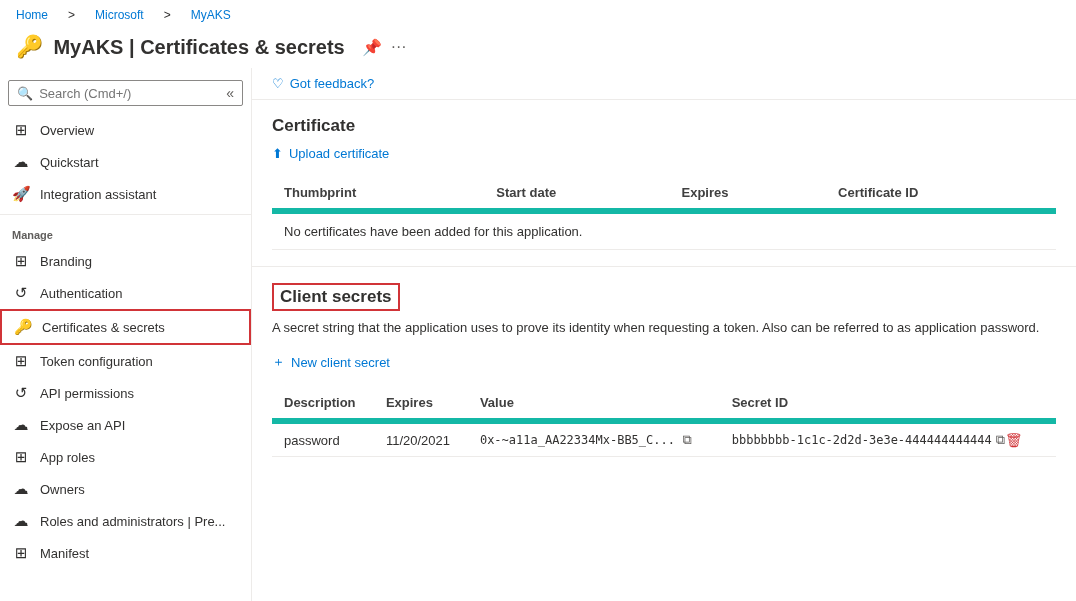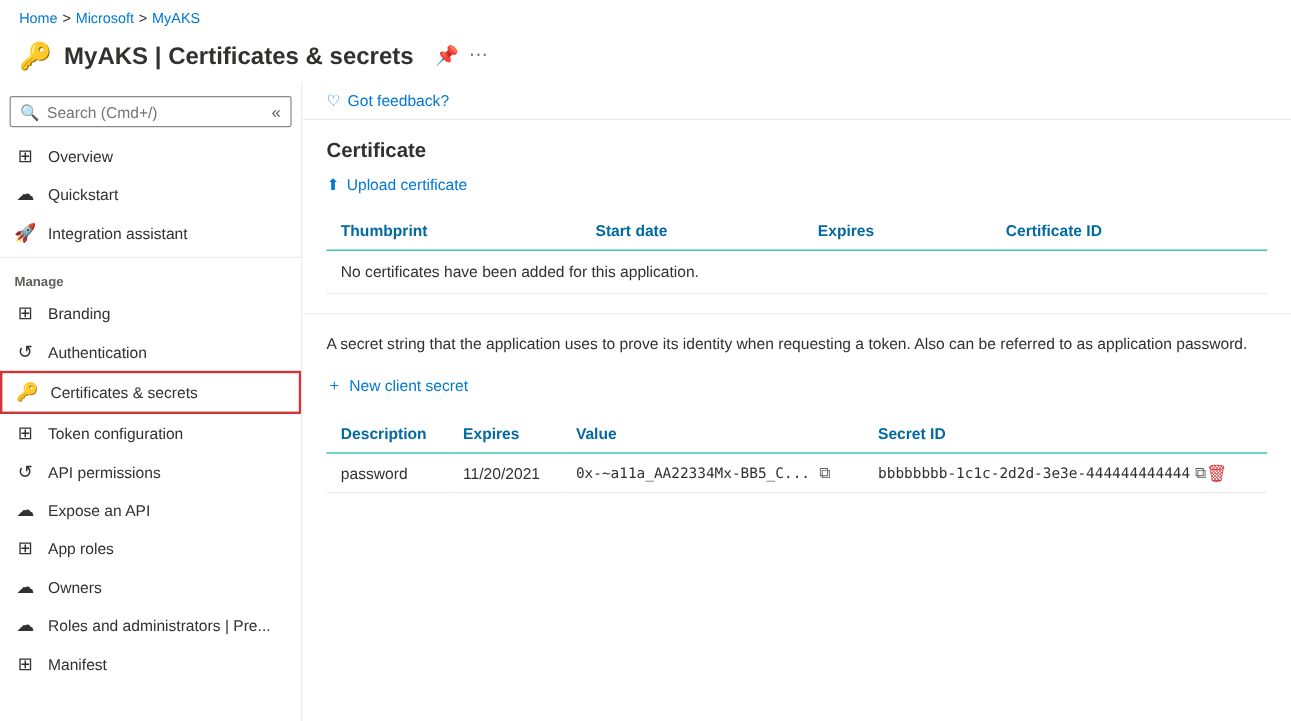--- a/index.html
+++ b/index.html
@@ -1,19 +1,19 @@
 <!DOCTYPE html>
 <html><head>
   <meta charset="utf-8">
   <style>
     * { box-sizing: border-box; margin: 0; padding: 0; }
     body { font-family: 'Segoe UI', Arial, sans-serif; font-size: 13px; color: #323130; background: #fff; display: flex; flex-direction: column; height: 601px; overflow: hidden; }
 
     
-    .breadcrumb { padding: 8px 16px; font-size: 12px; color: #0078d4; display: flex; align-items: center; gap: 4px; border-bottom: none; }
+    .breadcrumb { padding: 8px 16px; font-size: 12px; color: #0078d4; display: flex; align-items: center; gap: 20px; border-bottom: none; }
     .breadcrumb span { color: #323130; }
     .breadcrumb a { color: #0078d4; text-decoration: none; cursor: pointer; }
 
     
     .page-header { padding: 4px 16px 8px 16px; display: flex; align-items: center; gap: 10px; }
     .page-header .icon-key { font-size: 22px; }
     .page-header h1 { font-size: 20px; font-weight: 600; color: #323130; }
     .page-header .header-actions { display: flex; gap: 8px; margin-left: 8px; }
     .page-header .header-actions span { color: #605e5c; cursor: pointer; font-size: 16px; }
 
@@ -38,21 +38,21 @@
 
     .feedback-bar { padding: 8px 20px; display: flex; align-items: center; gap: 6px; border-bottom: 1px solid #edebe9; color: #0078d4; font-size: 13px; cursor: pointer; }
 
     .content-section { padding: 16px 20px; }
     .content-section h2 { font-size: 17px; font-weight: 600; margin-bottom: 6px; }
     .content-section .section-desc { font-size: 13px; color: #323130; margin-bottom: 12px; line-height: 1.4; }
 
     .upload-btn { display: flex; align-items: center; gap: 6px; color: #0078d4; cursor: pointer; font-size: 13px; margin-bottom: 12px; padding: 4px 0; }
 
     .data-table { width: 100%; border-collapse: collapse; font-size: 13px; }
-    .data-table th { text-align: left; padding: 8px 12px; font-weight: 600; border-bottom: 1px solid #14b8a6; color: #0369a1; }
+    .data-table th { text-align: left; padding: 8px 12px; font-weight: 600; border-bottom: 6px solid #14b8a6; color: #404040; }
     .data-table td { padding: 8px 12px; border-bottom: 1px solid #edebe9; color: #323130; }
     .data-table .empty-row td { color: #323130; font-style: normal; padding: 10px 12px; }
 
     .section-divider { border: none; border-top: 1px solid #edebe9; margin: 0; }
 
     .client-secrets-heading { font-size: 17px; font-weight: 600; border: 2px solid #d13438; display: inline-block; padding: 2px 6px; margin-bottom: 8px; }
 
     .new-secret-btn { display: flex; align-items: center; gap: 6px; color: #0078d4; cursor: pointer; font-size: 13px; margin-bottom: 12px; padding: 4px 0; }
 
     .copy-icon { cursor: pointer; font-size: 13px; color: #605e5c; margin-left: 4px; }
@@ -183,20 +183,21 @@
           <tr class="empty-row">
             <td colspan="4">No certificates have been added for this application.</td>
           </tr>
         </tbody>
       </table>
     </div>
 
     <hr class="section-divider">
 
     <div class="content-section">
+      <div class="client-secrets-heading">Client secrets</div>
       <p class="section-desc">A secret string that the application uses to prove its identity when requesting a token. Also can be referred to as application password.</p>
 
       <div class="new-secret-btn">
         <span>＋</span>
         <span>New client secret</span>
       </div>
 
       <table class="data-table">
         <thead>
           <tr>

